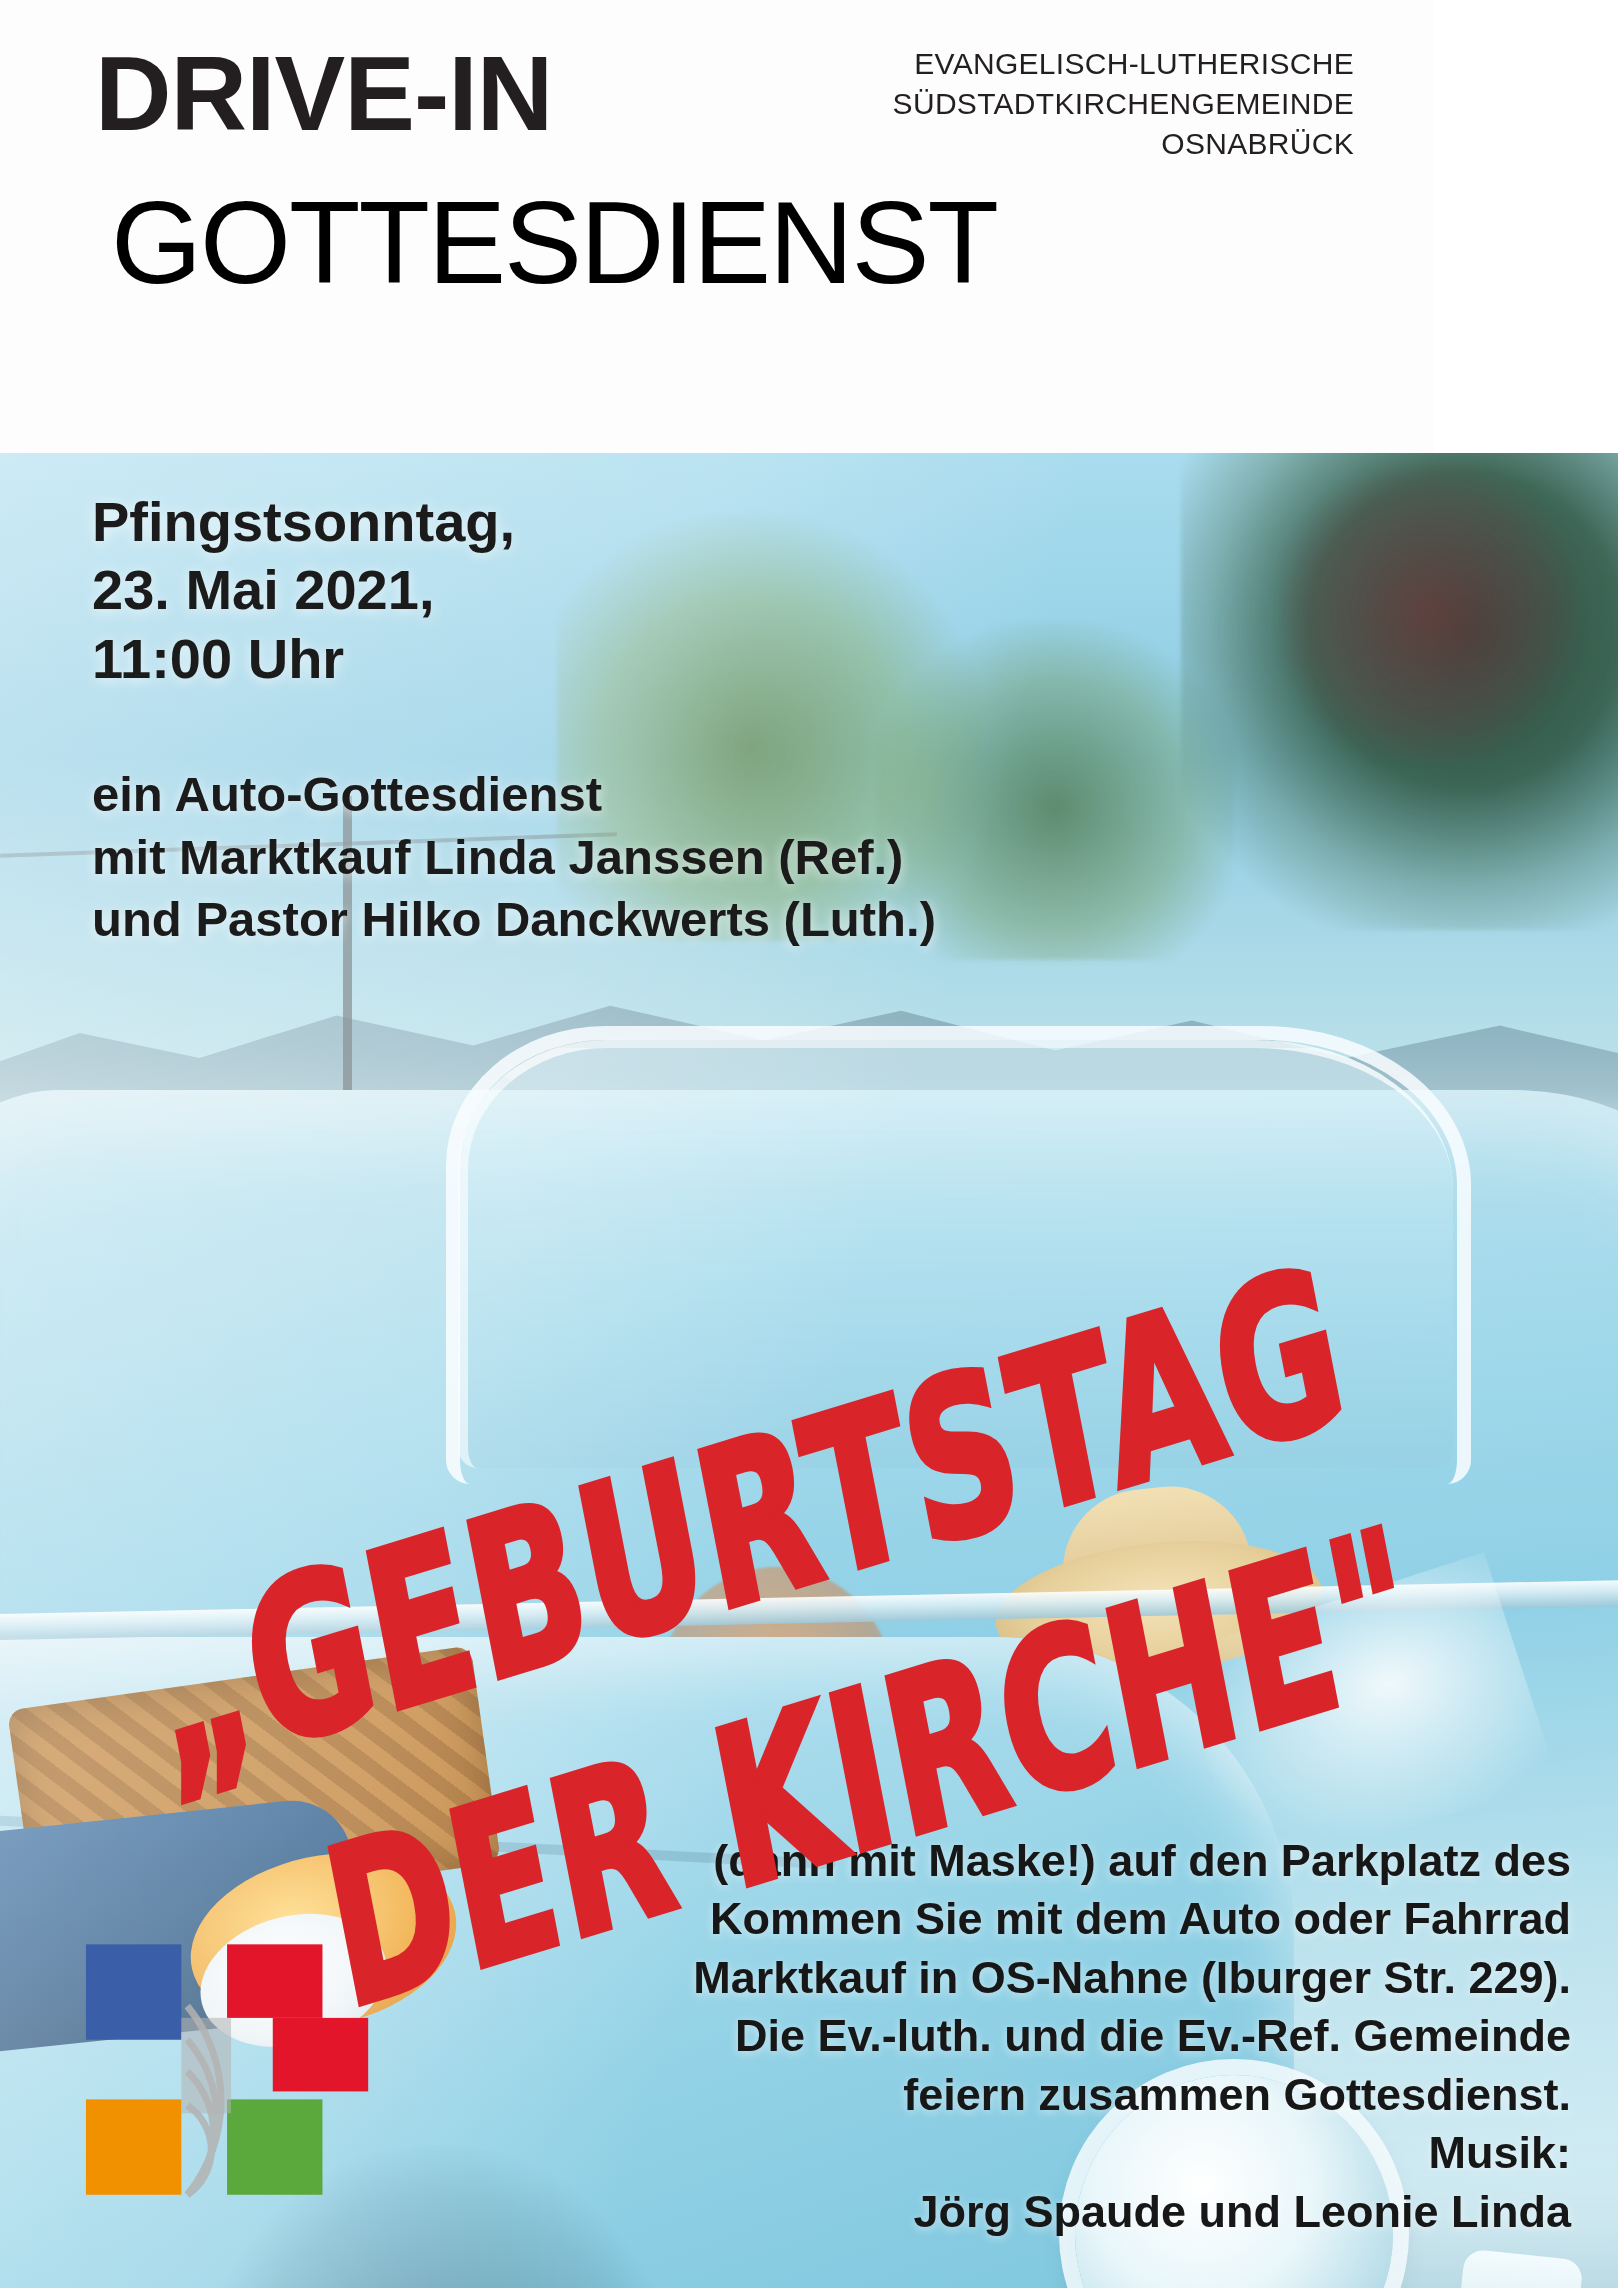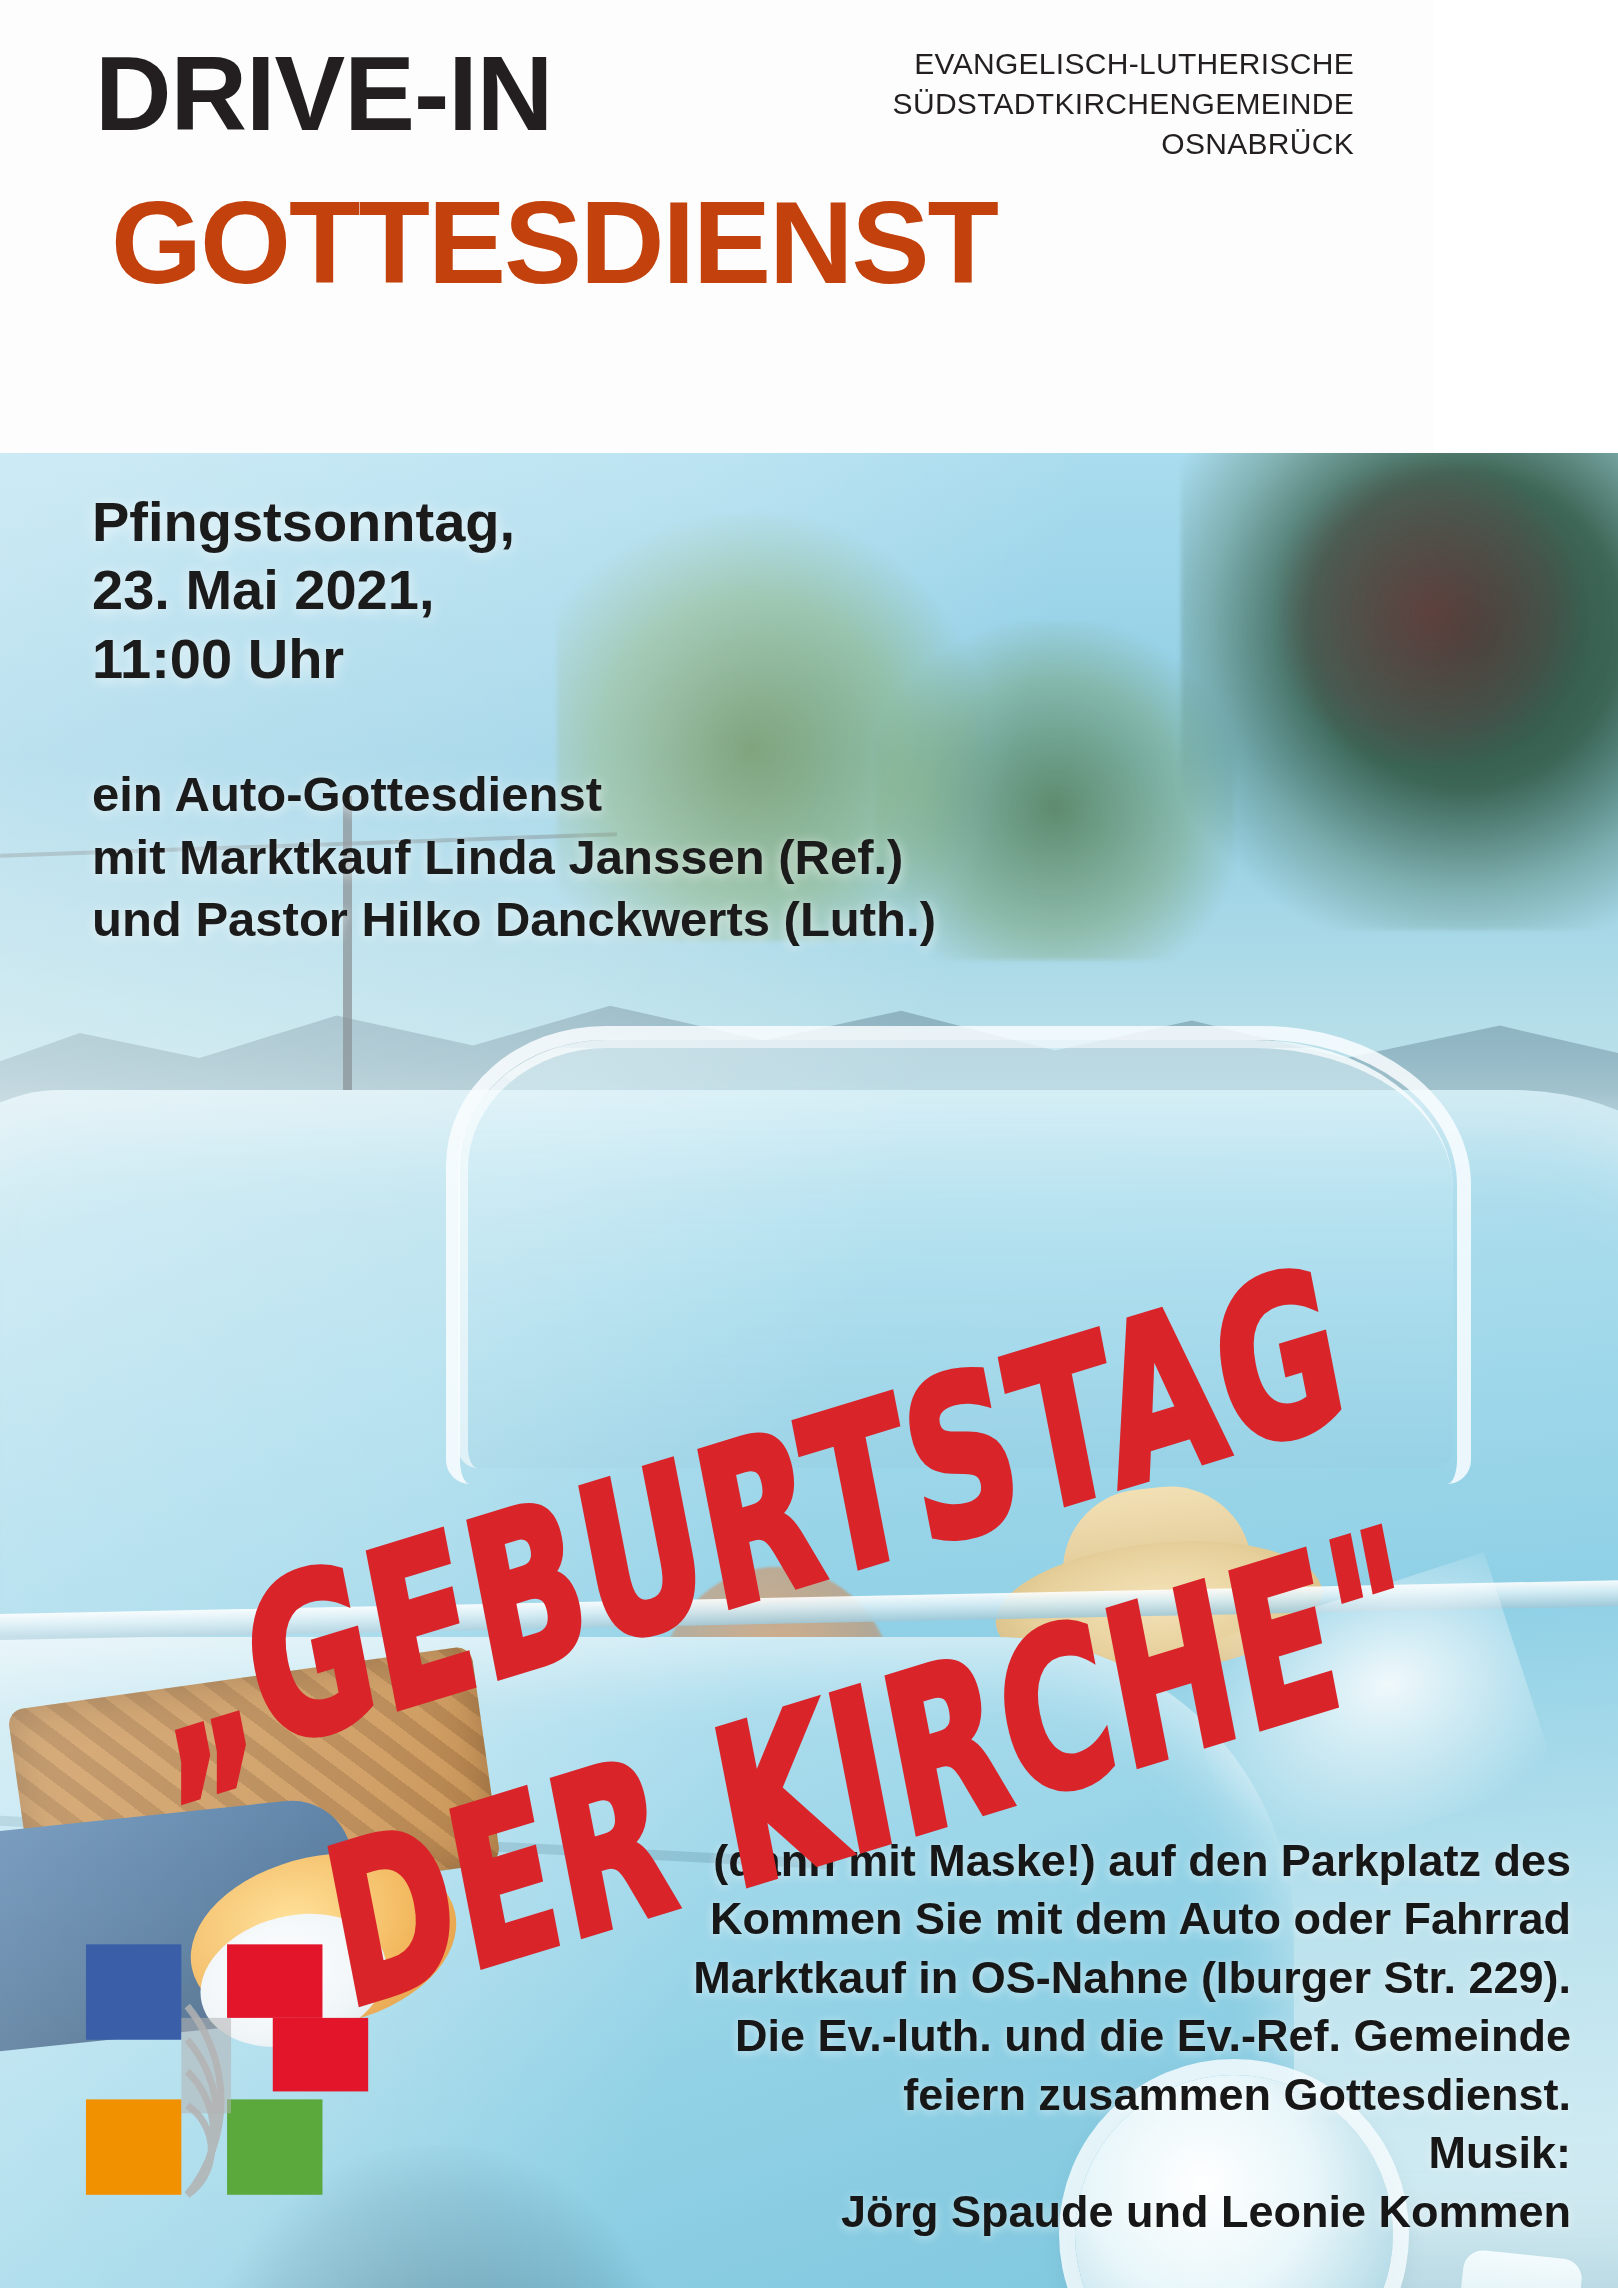--- a/index.html
+++ b/index.html
@@ -38,23 +38,23 @@
     letter-spacing: -1px;
     color: #231f20;
     line-height: 1;
   }
 
   .title-gottesdienst {
     position: absolute;
     left: 111px;
     top: 184px;
     font-size: 117px;
-    font-weight: bold;
+    font-weight: normal;
     letter-spacing: -2px;
-    color: #c2410c;
+    color: #000000;
     line-height: 1;
   }
 
   .org-block {
     position: absolute;
     right: 80px;
     top: 44px;
     text-align: right;
     color: #231f20;
     font-size: 30px;
@@ -393,21 +393,21 @@
     <div class="stamp stamp-line1">„GEBURTSTAG</div>
     <div class="stamp stamp-line2">DER KIRCHE"</div>
 
     <div class="bottom-text">
       <div>(dann mit Maske!) auf den Parkplatz des</div>
       <div>Kommen Sie mit dem Auto oder Fahrrad</div>
       <div>Marktkauf in OS-Nahne (Iburger Str. 229).</div>
       <div>Die Ev.-luth. und die Ev.-Ref. Gemeinde</div>
       <div>feiern zusammen Gottesdienst.</div>
       <div>Musik:</div>
-      <div>Jörg Spaude und Leonie Kommen</div>
+      <div>Jörg Spaude und Leonie Linda</div>
     </div>
 
     <svg class="logo" viewBox="0 0 320 300">
       <rect x="8" y="14" width="96" height="96" fill="#3a5fa8"></rect>
       <rect x="150" y="14" width="96" height="74" fill="#e2152b"></rect>
       <rect x="196" y="88" width="96" height="74" fill="#e2152b"></rect>
       <rect x="8" y="170" width="96" height="96" fill="#f29100"></rect>
       <rect x="150" y="170" width="96" height="96" fill="#5ba83c"></rect>
       <rect x="104" y="88" width="50" height="96" fill="#b3b3b3" opacity="0.55"></rect>
       <g fill="none" stroke="#b3b3b3" stroke-width="7" opacity="0.85">

